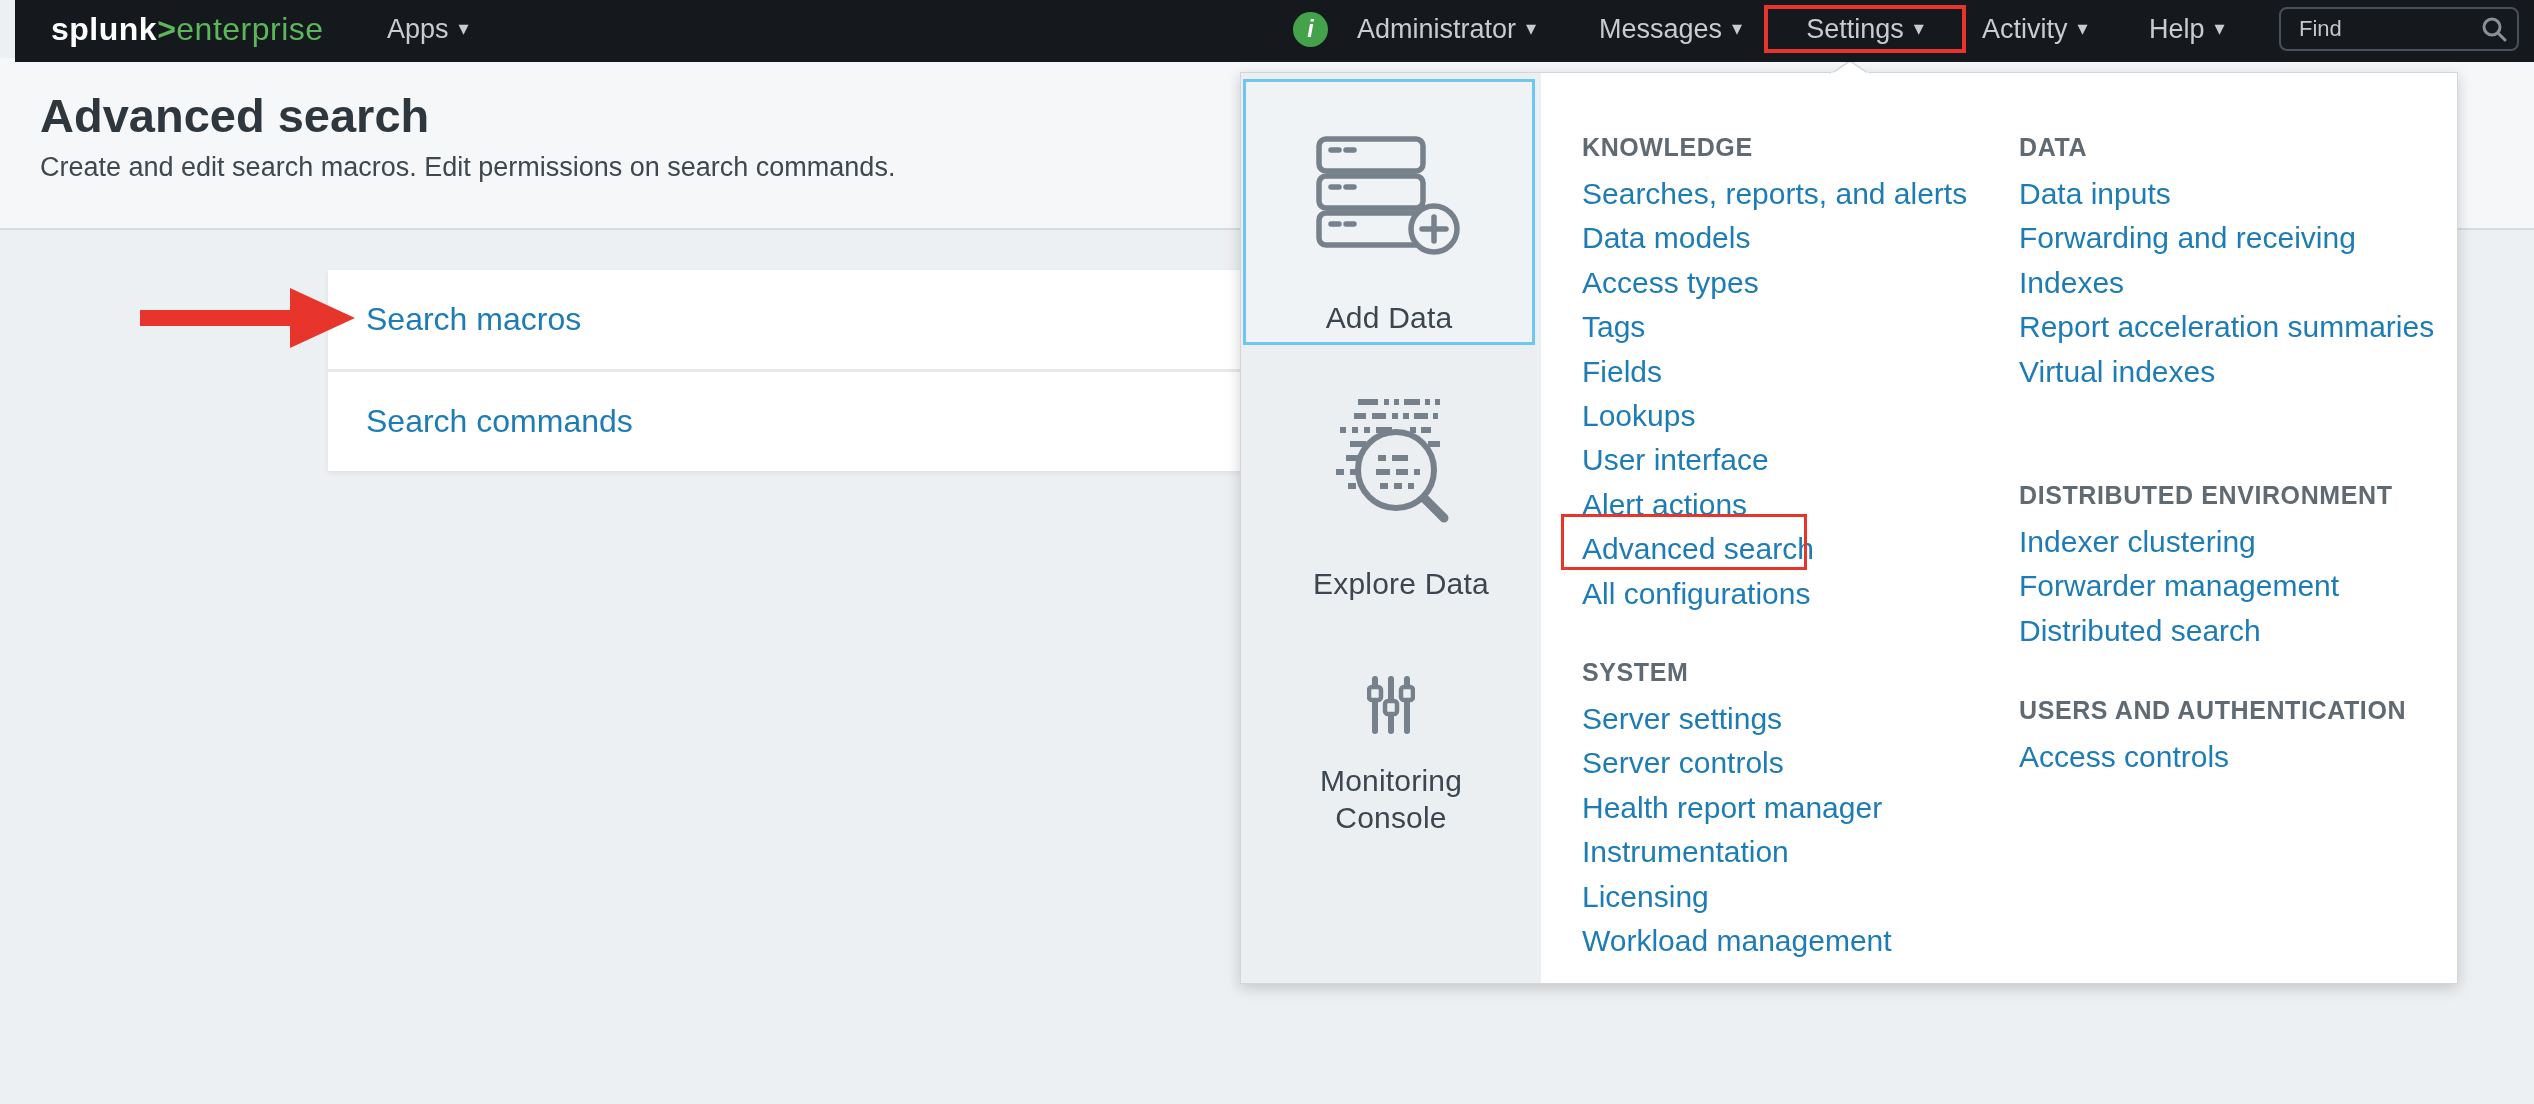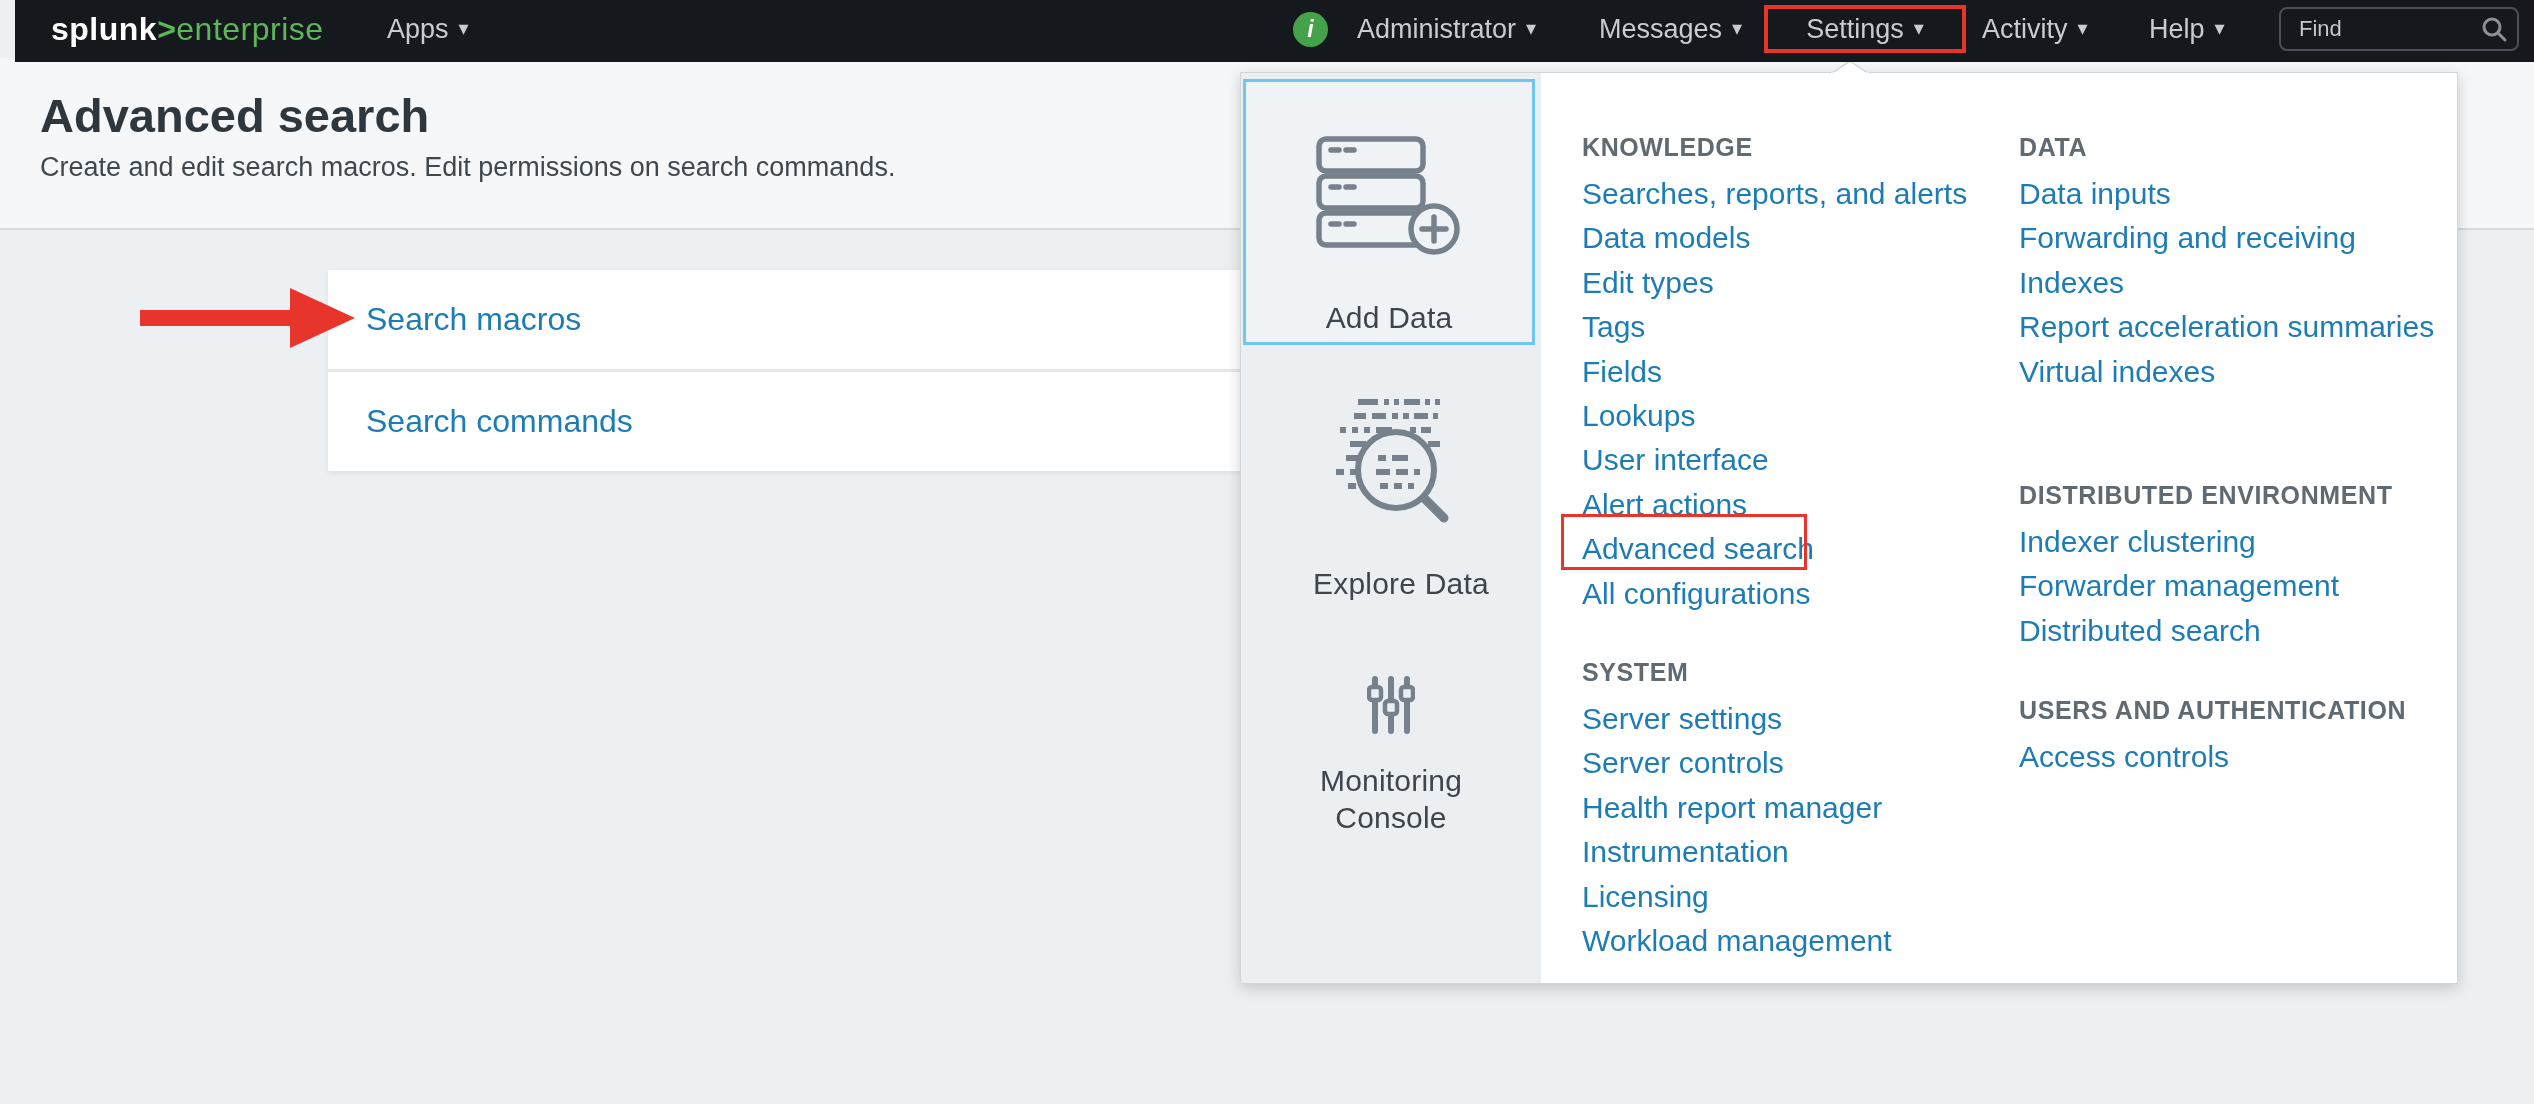--- a/index.html
+++ b/index.html
@@ -155,21 +155,21 @@
         <div class="tile-label">Monitoring Console</div>
       </div>
     </div>
 
     <div class="menu-col col1">
       <div class="msec sec-knowledge">
         <div class="msec-title">KNOWLEDGE</div>
         <div class="mlist">
           <a class="mlink">Searches, reports, and alerts</a>
           <a class="mlink">Data models</a>
-          <a class="mlink">Edit types</a>
+          <a class="mlink">Access types</a>
           <a class="mlink">Tags</a>
           <a class="mlink">Fields</a>
           <a class="mlink">Lookups</a>
           <a class="mlink">User interface</a>
           <a class="mlink">Alert actions</a>
           <a class="mlink">Advanced search</a>
           <a class="mlink">All configurations</a>
         </div>
       </div>
       <div class="msec sec-system">

